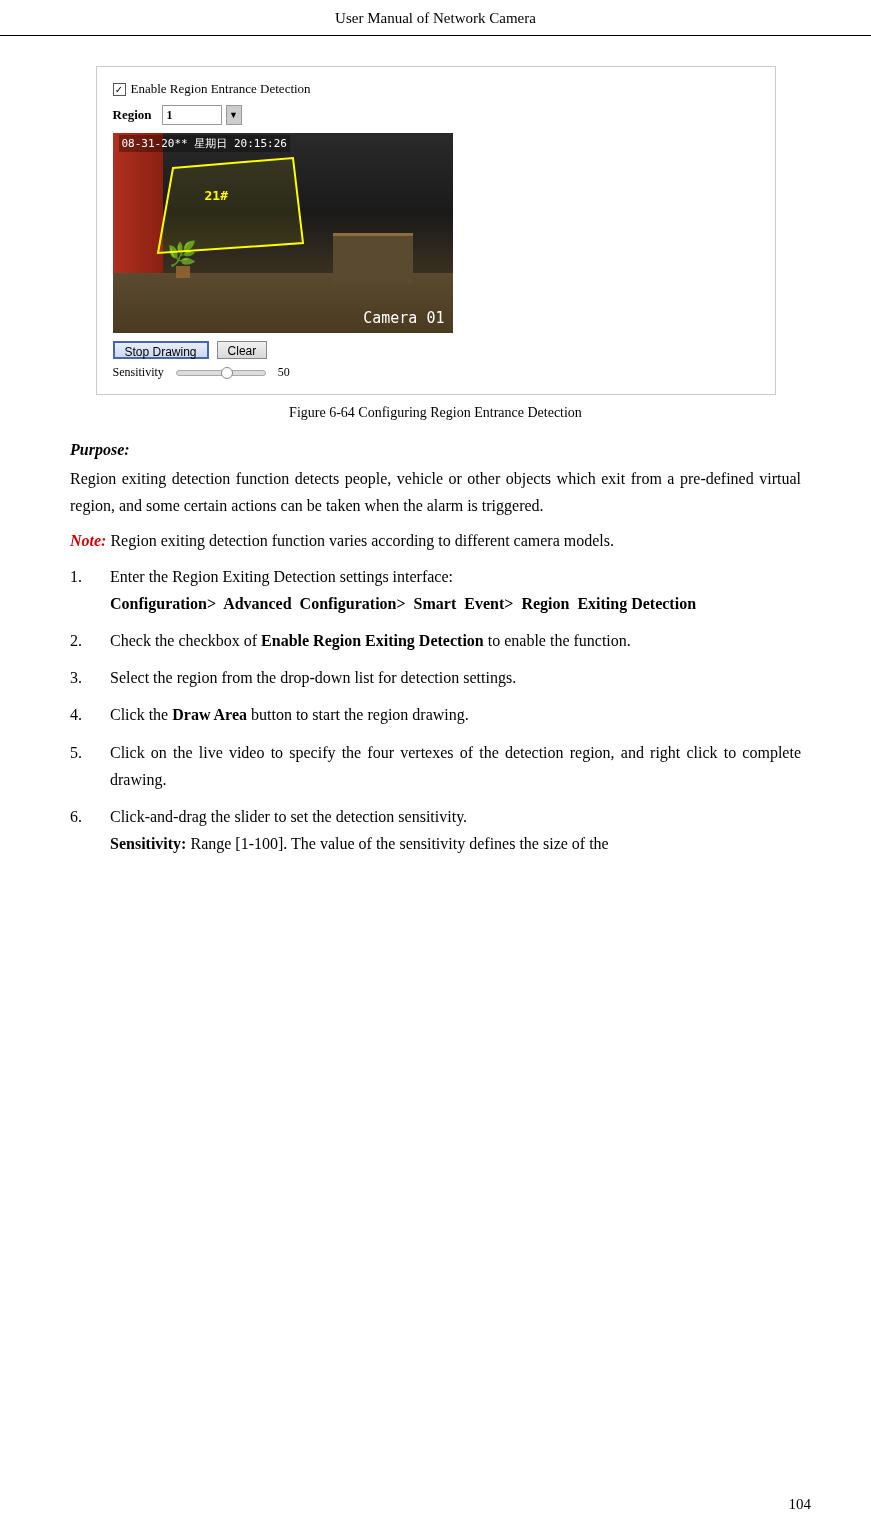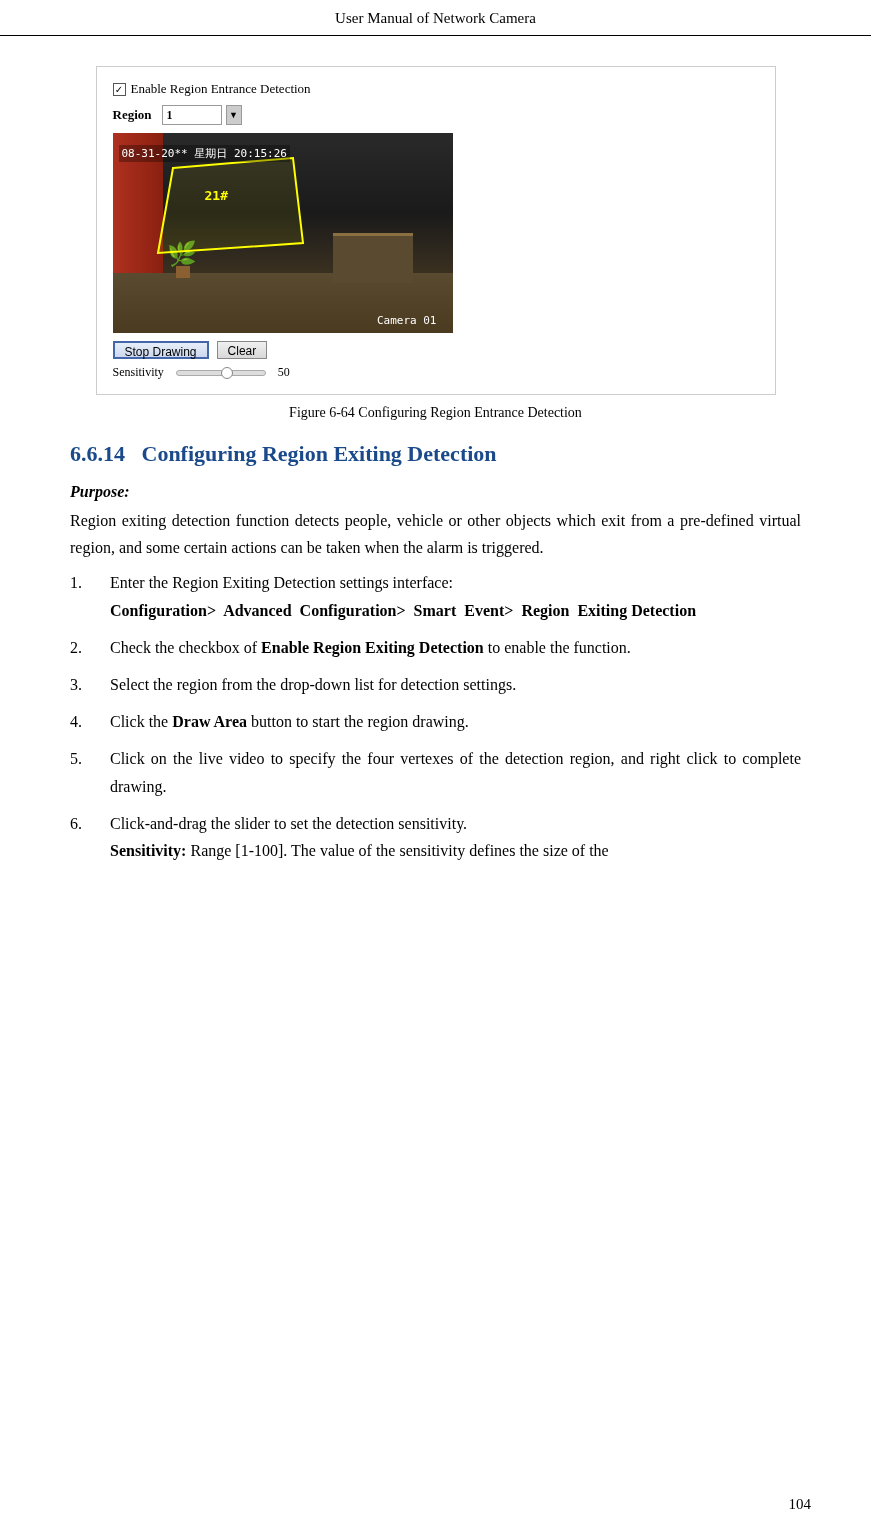--- a/index.html
+++ b/index.html
@@ -94,35 +94,35 @@
       width: 340px;
       height: 200px;
       background: linear-gradient(180deg, #2a2a2a 0%, #1a1a1a 40%, #3a3020 70%, #2a2020 100%);
       position: relative;
       overflow: hidden;
       margin-bottom: 8px;
     }
 
     .camera-timestamp {
       position: absolute;
-      top: 12px;
+      top: 2px;
       left: 6px;
       color: #fff;
       font-size: 11px;
       font-family: monospace;
       background: rgba(0,0,0,0.3);
       padding: 1px 3px;
     }
 
     .camera-label {
       position: absolute;
       bottom: 6px;
-      right: 16px;
+      right: 8px;
       color: #fff;
-      font-size: 11px;
+      font-size: 15px;
       font-family: monospace;
       text-align: right;
     }
 
     .region-polygon {
       position: absolute;
       top: 20px;
       left: 30px;
     }
 
@@ -385,29 +385,28 @@
       <div class="slider-track">
         <div class="slider-thumb"></div>
       </div>
       <span>50</span>
     </div>
 
   </div>
 
   <div class="figure-caption">Figure 6-64  Configuring Region Entrance Detection</div>
 
-  <div class="section-heading">
-    <span>6.6.14</span>
-    &nbsp;
-    <span>Configuring Region Exiting Detection</span>
-  </div>
 
   <p class="purpose-label">Purpose:</p>
   <p class="body-para">Region exiting detection function detects people, vehicle or other objects which exit from a pre-defined virtual region, and some certain actions can be taken when the alarm is triggered.</p>
 
+  <p class="note-line">
+    <span class="note-label">Note:</span>
+    <span>Region exiting detection function varies according to different camera models.</span>
+  </p>
 
 
   <ol class="steps-list">
 
     <li>
       <span class="step-num">1.</span>
       <div class="step-content">
         <span>Enter the Region Exiting Detection settings interface:</span>
         <br>
         <span class="step-bold-path">Configuration&gt;&nbsp; Advanced&nbsp; Configuration&gt;&nbsp; Smart&nbsp; Event&gt;&nbsp; Region&nbsp; Exiting Detection</span>

